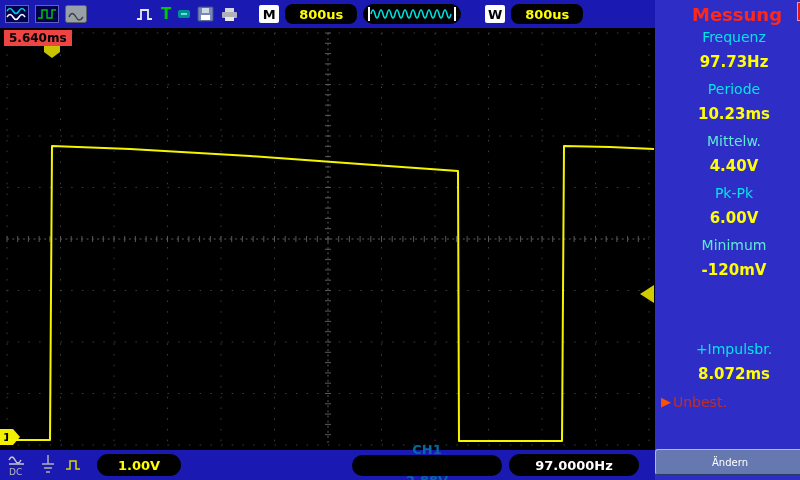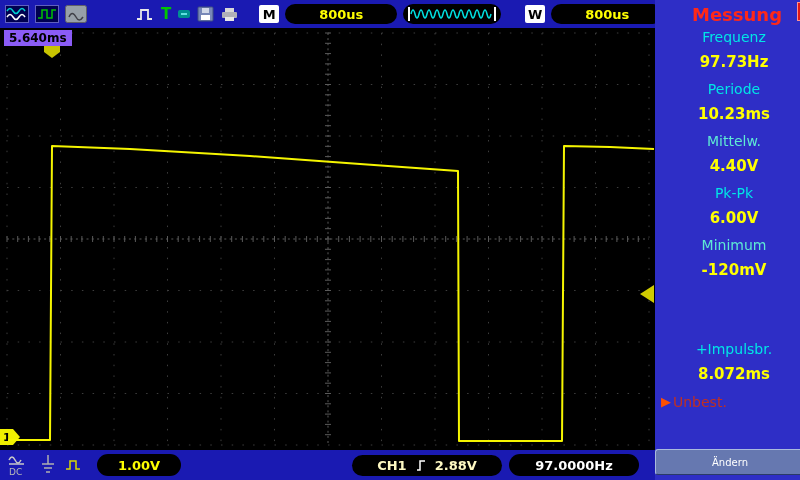--- a/index.html
+++ b/index.html
@@ -9,29 +9,29 @@
   
   .top-bar{position:absolute;left:0;top:0;width:655px;height:28px;
     background:var(--bar-blue,#1a1ab2);display:flex;align-items:center;gap:6px;
     padding:0 5px;box-sizing:border-box;}
   .tb-icon{display:flex;align-items:center;justify-content:center;flex:0 0 auto;}
   .badge{width:20px;height:18px;background:#fff;color:#000;font-weight:bold;
     font-size:13px;display:flex;align-items:center;justify-content:center;border-radius:2px;flex:0 0 auto;}
   .pill{background:#000;border-radius:10px;color:var(--value-yellow,#ffff00);
     font-size:13px;font-weight:bold;display:flex;align-items:center;justify-content:center;
     height:20px;flex:0 0 auto;}
-  .pill.time{width:112px;}
+  .pill.time{width:72px;border-radius:8px;}
   .pill.preview{width:98px;}
   .t-letter{color:#00c800;font-weight:bold;font-size:15px;flex:0 0 auto;}
 
   
   .scope{position:absolute;left:0;top:28px;width:655px;height:422px;background:#000;}
   .scope svg{position:absolute;left:0;top:0;}
   #trace-line{stroke:var(--trace-yellow,#f5f500);}
-  .delay-label{position:absolute;left:4px;top:2px;background:#8b5cf6;color:#000;
+  .delay-label{position:absolute;left:4px;top:2px;background:#ef4444;color:#000;
     font-size:12px;font-weight:bold;padding:0 5px;height:16px;line-height:16px;}
 
   
   .panel{position:absolute;left:655px;top:0;width:164px;height:480px;
     background:var(--panel-blue,#2e2ec6);box-sizing:border-box;}
   .panel-title{color:var(--title-red,#ff2818);font-size:18px;font-weight:bold;
     text-align:center;padding-top:4px;height:24px;}
   .close-btn{position:absolute;top:2px;right:2px;width:20px;height:19px;
     background:#e01818;color:#fff;font-weight:bold;display:flex;align-items:center;
     justify-content:center;border:1px solid #ff9090;font-size:15px;cursor:pointer;box-sizing:border-box;}
@@ -48,21 +48,21 @@
     background:var(--button-blue,#6678b0);border-top:1px solid #aabbdd;border-left:1px solid #aabbdd;
     border-right:1px solid #2a3a66;border-bottom:1px solid #2a3a66;
     color:#fff;font-size:10px;display:flex;align-items:center;justify-content:center;
     border-radius:3px;cursor:pointer;}
 
   
   .bottom-bar{position:absolute;left:0;top:450px;width:655px;height:30px;
     background:var(--bar-blue,#1a1ab2);display:flex;align-items:center;gap:7px;
     padding:8px 6px;box-sizing:border-box;}
   .pill.volt{width:84px;height:22px;border-radius:11px;margin-left:8px;}
-  .pill.trig{width:150px;height:21px;border-radius:11px;gap:8px;color:#fef9c3;}
+  .pill.trig{width:150px;height:21px;border-radius:11px;gap:8px;color:#0369a1;flex-direction:column;}
   .pill.freq{width:130px;height:22px;border-radius:11px;color:#fff;margin-right:10px;text-align:right;}
   .spacer{flex:1 1 auto;}
   .bb-icon{display:flex;align-items:center;justify-content:center;flex:0 0 auto;}
 </style>
 </head>
 <body>
 
 <div class="app">
 
   <div class="top-bar">

